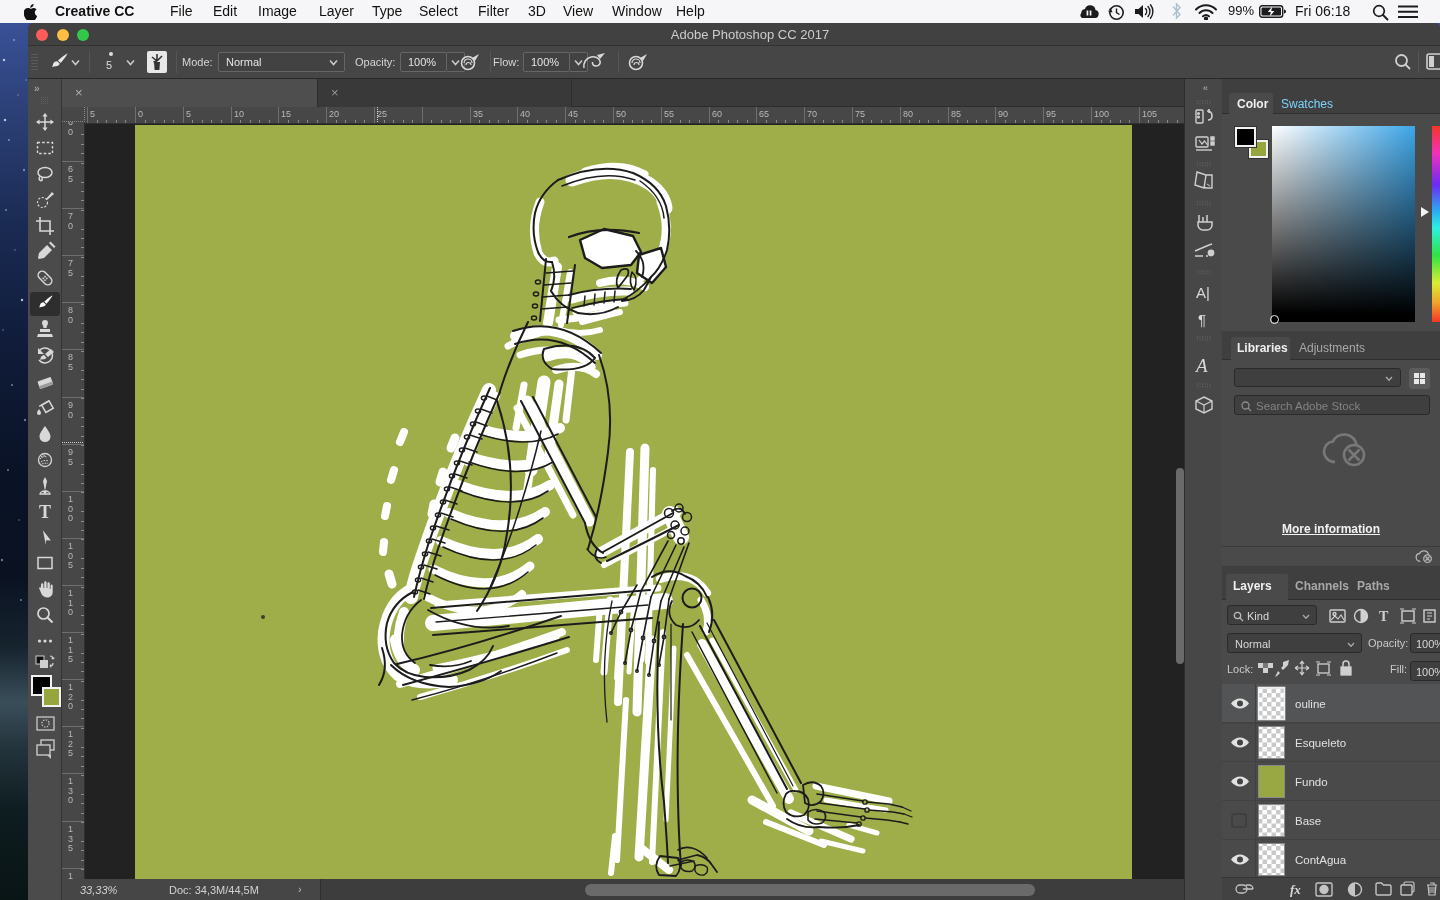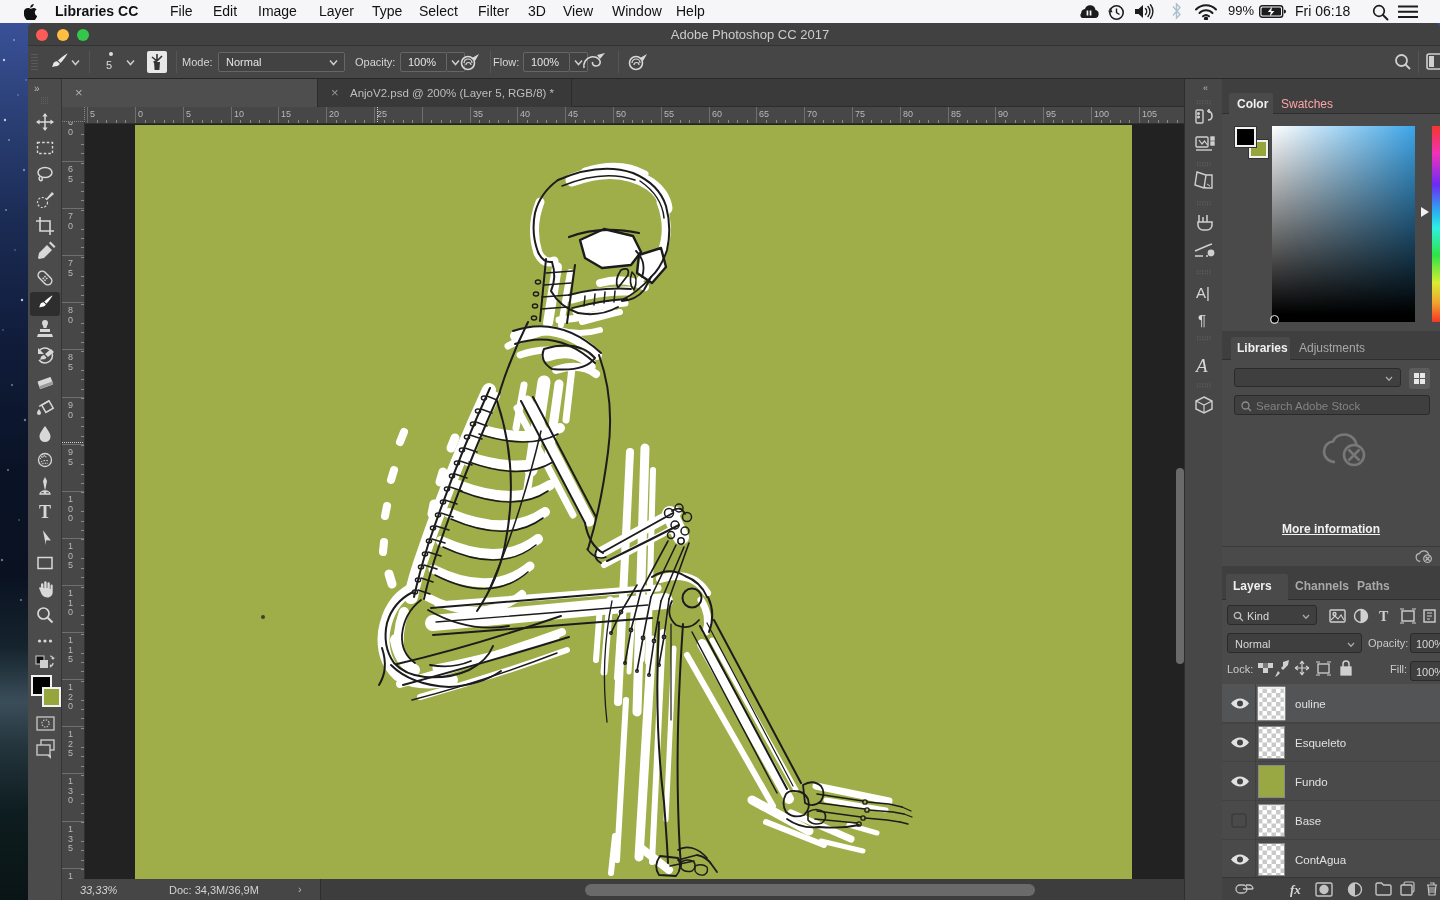--- a/index.html
+++ b/index.html
@@ -58,21 +58,21 @@
         <circle cx="14" cy="40" r="0.8" opacity="0.9"></circle>
         <circle cx="2" cy="560" r="1.2" opacity="0.5"></circle>
         <circle cx="21" cy="600" r="0.8" opacity="0.9"></circle>
       </g>
     </svg>
   </div>
 <div id="menubar" class="abs">
  <svg class="abs" style="left:24px;top:4px" width="15" height="16" viewBox="0 0 15 16">
       <path fill="#111" d="M10.8 8.6c0-2 1.7-3 1.8-3.1-1-1.4-2.5-1.6-3-1.6-1.3-.1-2.5.8-3.1.8-.6 0-1.6-.8-2.7-.7C2.4 4 1.1 4.8.4 6c-1.5 2.6-.4 6.4 1.1 8.5.7 1 1.5 2.2 2.6 2.1 1-.1 1.4-.7 2.7-.7 1.3 0 1.6.7 2.7.7 1.1 0 1.8-1 2.5-2.1.8-1.2 1.1-2.4 1.1-2.4s-2.2-.9-2.3-3.5zM8.7 2.6c.6-.7 1-1.6.9-2.6-.9 0-1.9.6-2.5 1.3-.5.6-1 1.6-.9 2.5 1 .1 1.9-.5 2.5-1.2z"></path>
     </svg>
- <span class="it" style="left:55px;font-weight:bold;">Libraries CC</span>
+ <span class="it" style="left:55px;font-weight:bold;">Creative CC</span>
  <span class="it" style="left:170px;">File</span>
  <span class="it" style="left:213px;">Edit</span>
  <span class="it" style="left:258px;">Image</span>
  <span class="it" style="left:319px;">Layer</span>
  <span class="it" style="left:372px;">Type</span>
  <span class="it" style="left:419px;">Select</span>
  <span class="it" style="left:478px;">Filter</span>
  <span class="it" style="left:528px;">3D</span>
  <span class="it" style="left:563px;">View</span>
  <span class="it" style="left:612px;">Window</span>
@@ -307,21 +307,20 @@
       </g>
 </svg>
   </div>
 <div id="docarea" class="abs">
   <div id="tabbar" class="abs">
     <div class="tab" style="left:0;width:256px;background:#4e4e4e;color:#e8e8e8;border-right:1px solid #2c2c2c;">
       <span style="position:absolute;left:13px;top:0;color:#b0b0b0;font-size:13px;">×</span>
     </div>
     <div class="tab" style="left:257px;width:253px;background:#393939;color:#bdbdbd;border-right:1px solid #2c2c2c;">
       <span style="position:absolute;left:12px;top:0;color:#969696;font-size:13px;">×</span>
-      <span style="position:absolute;left:31px;">AnjoV2.psd @ 200% (Layer 5, RGB/8) *</span>
     </div>
   </div>
   <div id="rcorner" class="abs" style="z-index:3;height:15px;border-right:1px dotted #8a8a8a;border-bottom:1px dotted #8a8a8a;"></div>
   <div id="hruler" class="abs">
     <div class="tick" style="left:2px;top:0;width:1px;height:17px;background:#6f6f6f;"></div>
     <div class="rnum" style="left:5px;top:2px;">5</div>
     <div class="tick" style="left:12px;top:13px;width:1px;height:4px;background:#8a8a8a;"></div>
     <div class="tick" style="left:21px;top:13px;width:1px;height:4px;background:#8a8a8a;"></div>
     <div class="tick" style="left:31px;top:13px;width:1px;height:4px;background:#8a8a8a;"></div>
     <div class="tick" style="left:40px;top:13px;width:1px;height:4px;background:#8a8a8a;"></div>
@@ -803,21 +802,21 @@
   <circle cx="867" cy="810" r="2.2" stroke-width="1.3"></circle>
   <circle cx="863" cy="818" r="2.2" stroke-width="1.3"></circle>
   <circle cx="859" cy="824" r="2.2" stroke-width="1.3"></circle>
   <circle cx="692" cy="598" r="9.5" stroke-width="2"></circle>
   </g>
   <circle cx="263" cy="617" r="2" fill="#39412a"></circle>
   </svg>
   </div>
   <div id="statusbar" class="abs">
     <span class="abs" style="left:18px;top:5px;font-style:italic;">33,33%</span>
-    <span class="abs" style="left:107px;top:5px;">Doc: 34,3M/36,9M</span>
+    <span class="abs" style="left:107px;top:5px;">Doc: 34,3M/44,5M</span>
     <span class="abs" style="left:236px;top:4px;color:#bbb;">›</span>
     <div class="abs" style="left:258px;top:0;width:864px;height:21px;background:#3d3d3d;border-left:1px solid #2e2e2e;">
       <div class="abs" style="left:264px;top:5px;width:450px;height:12px;border-radius:6px;background:#6a6a6a;"></div>
     </div>
   </div>
   <div class="abs" style="left:1114px;top:389px;width:8px;height:196px;border-radius:4px;background:#6a6a6a;"></div>
 </div>
 <div id="dock" class="abs">
 <svg class="abs" style="left:0;top:0" width="38" height="821" viewBox="0 0 38 821">
 <text x="18" y="12" fill="#b5b5b5" font-size="9">«</text>
@@ -857,21 +856,21 @@
           <path d="M1 4l8 4 8-4M9 8v8" stroke-width="1.2"></path>
         </g>
 </g>
 </svg>
 </div>
 <div id="panels" class="abs">
 
  <div class="ptabstrip" style="top:0;height:35px;"></div>
  <div class="abs" style="left:7px;top:14px;width:44px;height:21px;background:#4a4a4a;border-radius:2px 2px 0 0;"></div>
  <span class="ptab" style="left:15px;top:18px;color:#f0f0f0;font-weight:bold;">Color</span>
- <span class="ptab" style="left:59px;top:18px;color:#fca5a5;">Swatches</span>
+ <span class="ptab" style="left:59px;top:18px;color:#7dd3fc;">Swatches</span>
  <div class="abs" style="left:50px;top:47px;width:143px;height:196px;background:linear-gradient(to bottom,rgba(0,0,0,0),#000 96%),linear-gradient(to right,#fff,#3da5e8);"></div>
  <div class="abs" style="left:48px;top:236px;width:9px;height:9px;border:1.5px solid #eee;border-radius:50%;"></div>
  <div class="abs" style="left:210px;top:47px;width:8px;height:196px;background:linear-gradient(180deg,#f63527 0%,#f331ba 14%,#6b2af5 30%,#2ab1f0 44%,#2df0e4 52%,#2ee344 66%,#d8ee33 80%,#f0a52c 90%,#f63527 100%);"></div>
  <svg class="abs" style="left:198px;top:128px" width="9" height="10">
       <path fill="#f2f2f2" d="M1 0l8 5-8 5z"></path>
     </svg>
  <div class="abs" style="left:13px;top:48px;width:21px;height:20px;background:#000;border:2px solid #f2f2f2;outline:1px solid #333;z-index:2;"></div>
  <div class="abs" style="left:27px;top:61px;width:19px;height:18px;background:#97a53d;border:2px solid #f2f2f2;outline:1px solid #333;"></div>
 
  <div class="ptabstrip" style="top:252px;height:29px;"></div>

